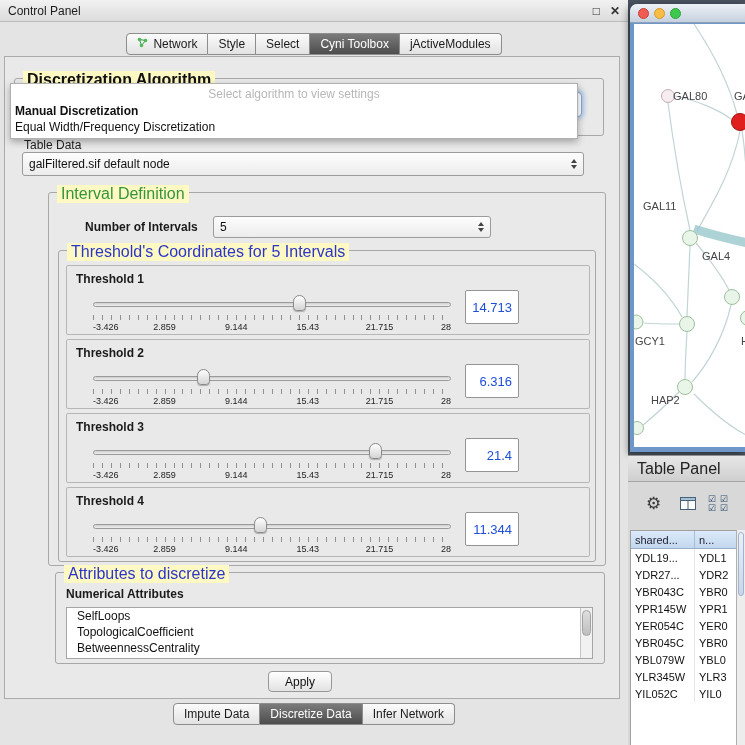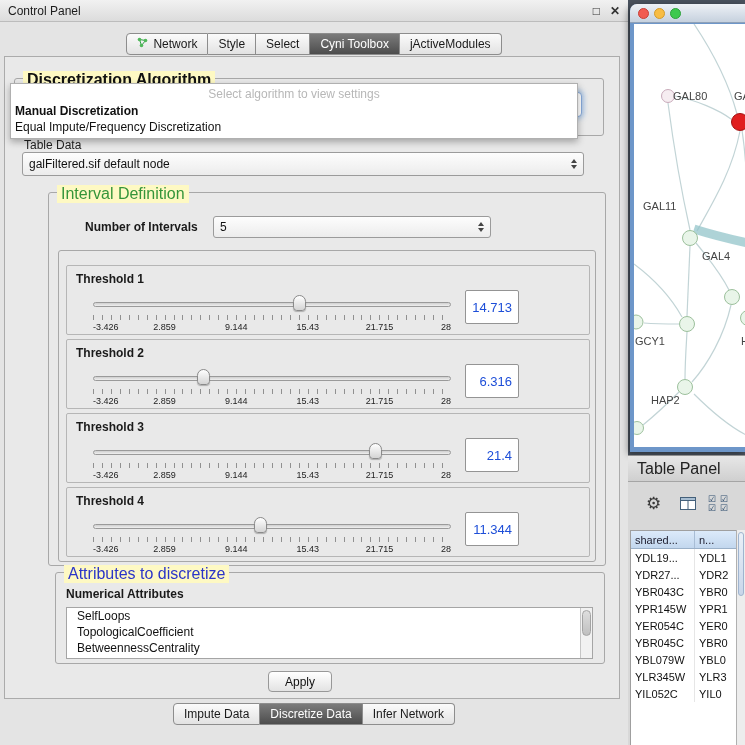--- a/index.html
+++ b/index.html
@@ -181,21 +181,21 @@
     <div class="cp-frame"></div>
 
     <div class="group" style="left:14px; top:78px; width:590px; height:58px;">
       <span class="group-title dark">Discretization Algorithm</span>
     </div>
     <div class="algo-combo"></div>
 
     <div class="algo-popup">
       <div class="popup-placeholder">Select algorithm to view settings</div>
       <div class="popup-opt bold">Manual Discretization</div>
-      <div class="popup-opt">Equal Impute/Frequency Discretization</div>
+      <div class="popup-opt">Equal Width/Frequency Discretization</div>
     </div>
 
     <div class="td-label">Table Data</div>
     <div class="combo td-combo">
       <span class="val">galFiltered.sif default node</span>
       <span class="stepper">
           <span class="tri-up"></span>
           <span class="tri-down"></span>
         </span>
     </div>
@@ -206,20 +206,21 @@
     <div class="noi-label">Number of Intervals</div>
     <div class="combo noi-combo">
       <span class="val">5</span>
       <span class="stepper">
           <span class="tri-up"></span>
           <span class="tri-down"></span>
         </span>
     </div>
 
     <div class="group" style="left:58px; top:250px; width:538px; height:312px;">
+      <span class="group-title blue">Threshold's Coordinates for 5 Intervals</span>
 
       <div class="thr-panel" style="top:14px;">
         <div class="thr-label">Threshold 1</div>
         <div class="slider">
           <div class="track"></div>
           <div class="handle" style="left: 57.7%;"></div>
           <div class="ticks"></div>
           <div class="tick-labels">
             <span class="tl f">-3.426</span>
             <span class="tl" style="left:20%">2.859</span>

